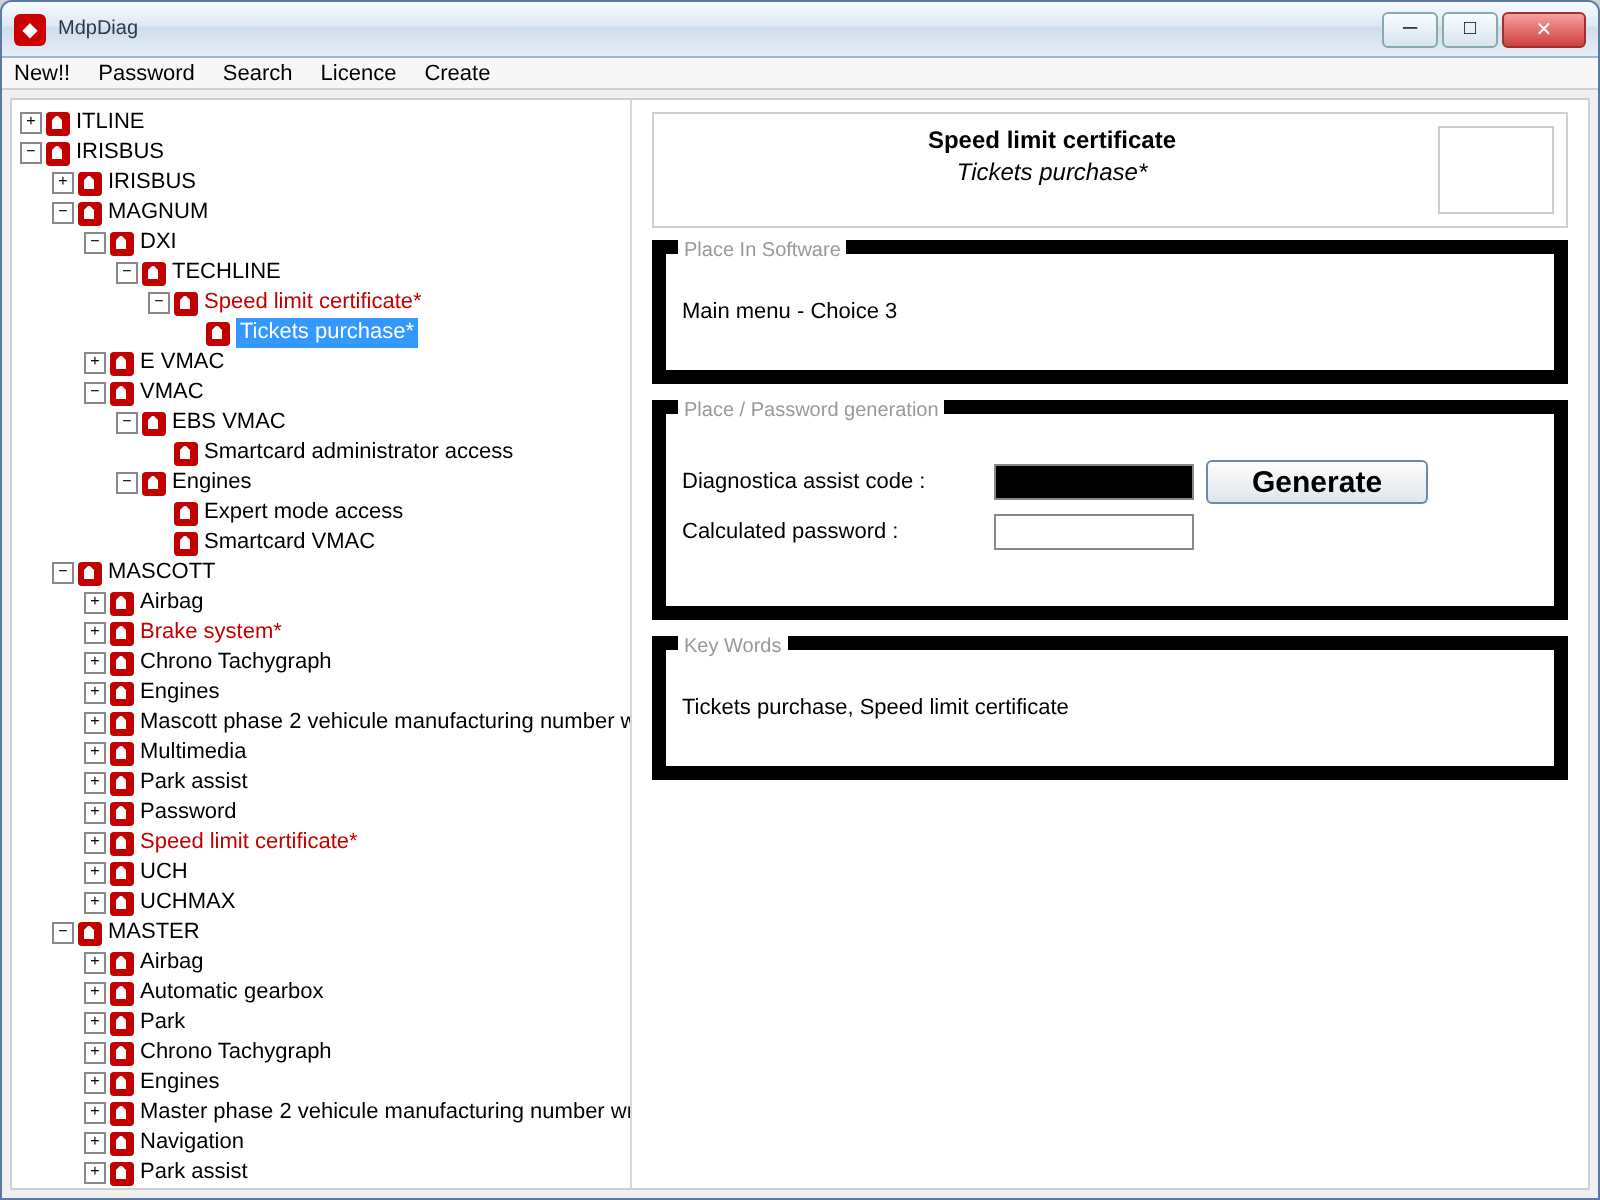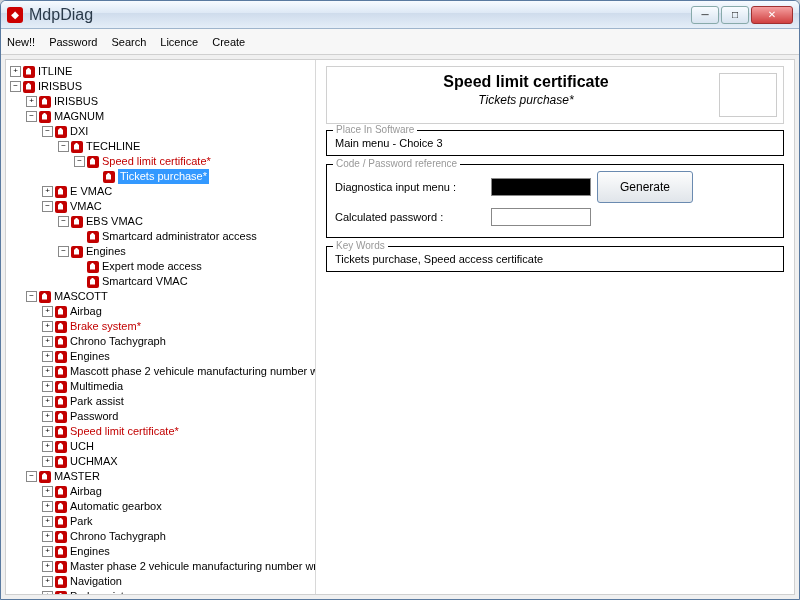--- a/index.html
+++ b/index.html
@@ -1,51 +1,51 @@
 <!DOCTYPE html>
 <html><head>
 <meta charset="utf-8">
 <style>
 * { margin: 0; padding: 0; box-sizing: border-box; }
 body { font-family: Tahoma, Arial, sans-serif; font-size: 11px; background: #dde4ec; overflow: hidden; }
 .window { width: 800px; height: 600px; background: #f0f0f0; border: 1px solid #5a7aa0; border-radius: 6px 6px 0 0; box-shadow: 0 0 8px rgba(0,0,0,0.3); display: flex; flex-direction: column; }
 .titlebar { height: 28px; background: linear-gradient(#f7fbff, #dde8f5 45%, #cfdcec 46%, #e5eef8); border-radius: 5px 5px 0 0; display: flex; align-items: center; padding: 0 6px; border-bottom: 1px solid #9fb5cc; }
 .titlebar-icon { width: 16px; height: 16px; background: #c00; border-radius: 3px; margin-right: 6px; display: flex; align-items: center; justify-content: center; color: #fff; font-size: 10px; }
-.titlebar-text { flex: 1; color: #2a3a4a; font-size: 16px; }
+.titlebar-text { flex: 1; color: #2a3a4a; font-size: 10px; }
 .window-controls { display: flex; gap: 2px; }
 .wbtn { width: 28px; height: 18px; border: 1px solid #8aa; border-radius: 3px; background: linear-gradient(#f8fcff,#d8e4f0); display: flex; align-items: center; justify-content: center; font-size: 10px; cursor: pointer; }
 .wbtn.close { background: linear-gradient(#f5a0a0,#d04040); border-color: #a03030; color: #fff; width: 42px; }
-.menubar { height: 26px; background: #f7f7f7; border-bottom: 1px solid #d0d0d0; display: flex; align-items: center; padding: 0 6px; gap: 14px; font-size: 11px; }
+.menubar { height: 16px; background: #f7f7f7; border-bottom: 1px solid #d0d0d0; display: flex; align-items: center; padding: 0 6px; gap: 14px; font-size: 11px; }
 .menubar span { cursor: pointer; }
 .content { flex: 1; display: flex; background: #fff; margin: 4px; border: 1px solid #d0d0d0; overflow: hidden; }
 .tree-panel { width: 310px; border-right: 1px solid #d8d8d8; overflow-y: auto; padding: 4px 2px 4px 4px; font-size: 11px; line-height: 15px; }
 .tree-panel::-webkit-scrollbar { width: 14px; }
 .tree-panel::-webkit-scrollbar-thumb { background: #c8c8c8; border: 1px solid #a8a8a8; }
 .tree-panel::-webkit-scrollbar-track { background: #f0f0f0; }
 .tn { display: flex; align-items: center; white-space: nowrap; cursor: pointer; height: 15px; }
 .exp { width: 11px; height: 11px; border: 1px solid #888; font-size: 8px; line-height: 8px; text-align: center; margin-right: 2px; background: #fff; flex-shrink: 0; }
 .exp.empty { border: none; }
 .ico { width: 12px; height: 12px; background: #c20000; margin-right: 3px; flex-shrink: 0; border-radius: 2px; position: relative; }
 .ico::after { content: ''; position: absolute; left: 3px; top: 2px; width: 5px; height: 7px; background: #fff; clip-path: polygon(50% 0, 100% 35%, 100% 100%, 0 100%, 0 35%); }
 .lbl.red { color: #c20000; }
 .lbl.sel { background: #3399ff; color: #fff; padding: 0 2px; }
 .detail-panel { flex: 1; padding: 6px 10px; overflow-y: auto; font-size: 11px; }
 .headbox { border: 1px solid #d0d0d0; padding: 6px; display: flex; margin-bottom: 6px; }
 .headleft { flex: 1; }
-.htitle { font-size: 16px; font-weight: bold; text-align: center; }
+.htitle { font-size: 12px; font-weight: bold; text-align: center; }
 .hsub { font-style: italic; text-align: center; font-size: 12px; margin-top: 2px; }
 .hright { width: 58px; height: 44px; border: 1px solid #ccc; background: #fff; }
-.section { border: 1px solid #000000; margin-bottom: 8px; padding: 6px 8px; position: relative; }
+.section { border: 7px solid #000000; margin-bottom: 8px; padding: 23px 8px; position: relative; }
 .sectlabel { position: absolute; top: -7px; left: 6px; background: #fff; padding: 0 3px; font-size: 10px; color: #999; }
 .row { display: flex; align-items: center; margin-bottom: 5px; gap: 6px; }
 .rowlbl { min-width: 150px; }
 .txtinput { border: 1px solid #888; height: 18px; padding: 0 3px; font-size: 11px; }
 .txtinput.black { background: #000; width: 100px; }
 .txtinput.plain { background: #fff; width: 100px; }
-.genbtn { height: 32px; padding: 2px 22px; background: linear-gradient(#fdfdfd,#e0e5ea); border: 1px solid #6a8ab0; border-radius: 3px; font-size: 12px; font-weight: normal; cursor: pointer; }
+.genbtn { height: 22px; padding: 2px 22px; background: linear-gradient(#fdfdfd,#e0e5ea); border: 1px solid #6a8ab0; border-radius: 3px; font-size: 15px; font-weight: bold; cursor: pointer; }
 </style>
 </head>
 <body>
 
 <div class="window">
   <div class="titlebar">
     <div class="titlebar-icon">◆</div>
     <div class="titlebar-text">MdpDiag</div>
     <div class="window-controls">
       <div class="wbtn">─</div>
@@ -255,32 +255,32 @@
         </div>
         <div class="hright"></div>
       </div>
 
       <div class="section">
         <div class="sectlabel">Place In Software</div>
         <div>Main menu - Choice 3</div>
       </div>
 
       <div class="section">
-        <div class="sectlabel">Code / Password reference</div>
+        <div class="sectlabel">Place / Password generation</div>
         <div class="row">
-          <span class="rowlbl">Diagnostica input menu :</span>
+          <span class="rowlbl">Diagnostica assist code :</span>
           <input class="txtinput black" style="">
           <button class="genbtn">Generate</button>
         </div>
         <div class="row">
           <span class="rowlbl">Calculated password :</span>
           <input class="txtinput plain" style="">
         </div>
       </div>
 
 
       <div class="section">
         <div class="sectlabel">Key Words</div>
-        <div>Tickets purchase, Speed access certificate</div>
+        <div>Tickets purchase, Speed limit certificate</div>
       </div>
     </div>
   </div>
 </div>
 
 </body></html>

